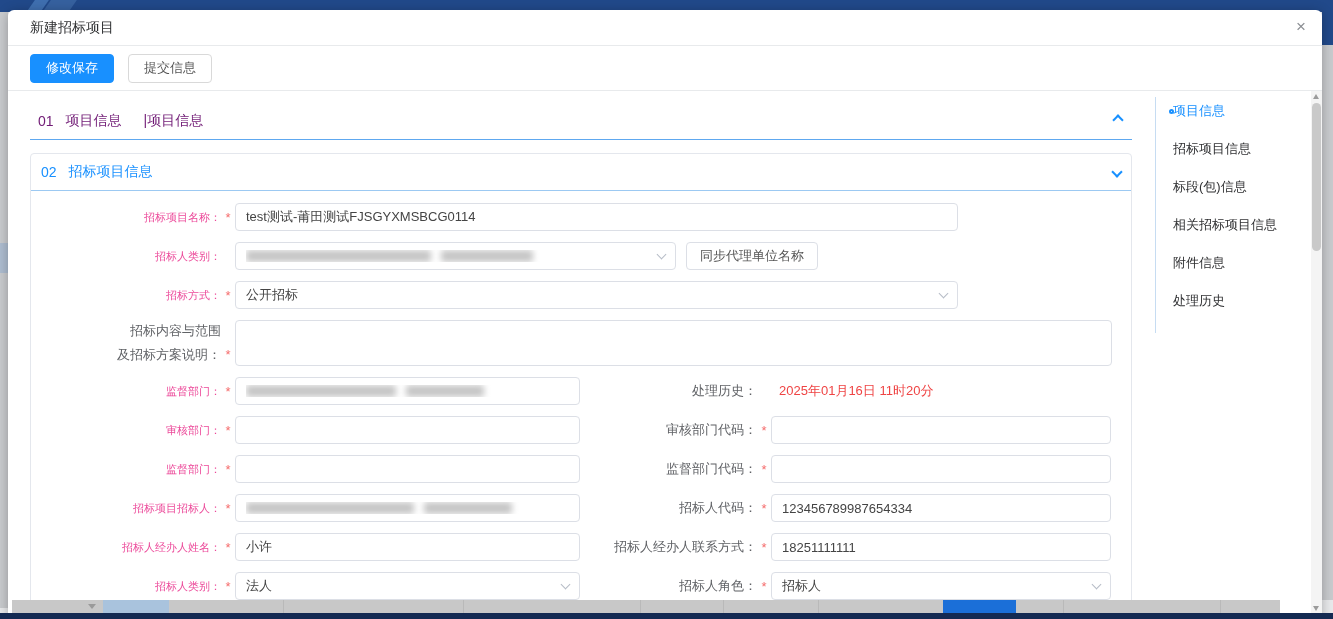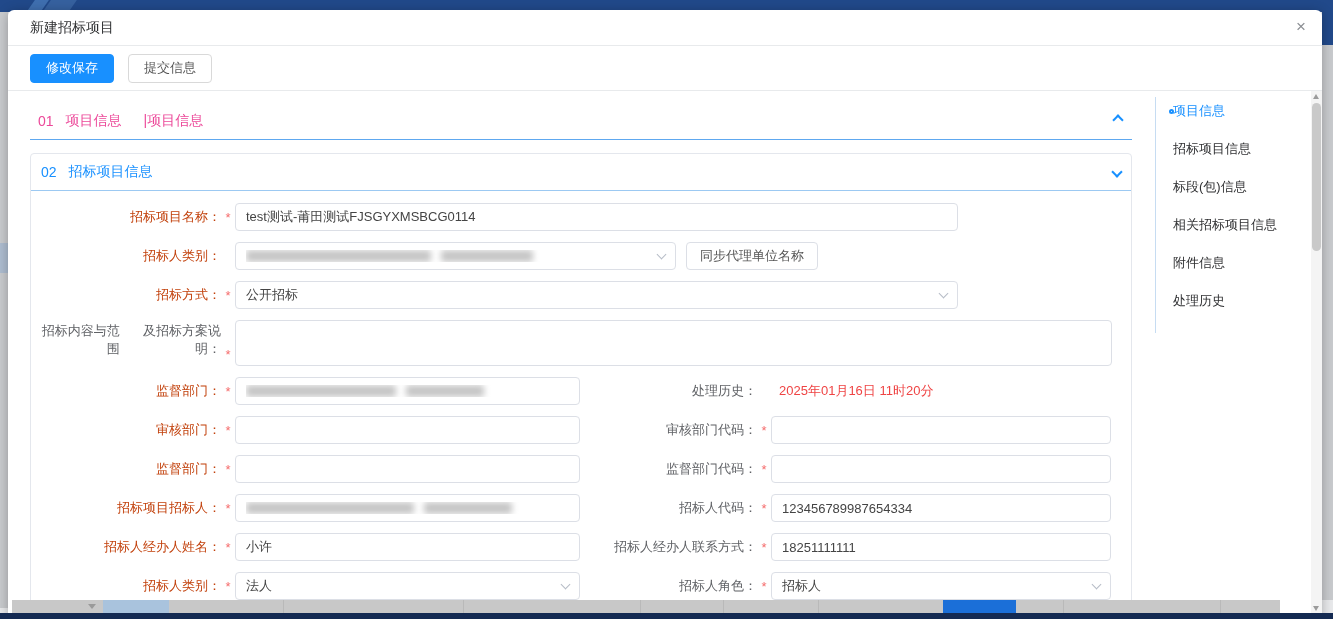--- a/index.html
+++ b/index.html
@@ -24,41 +24,41 @@
   .modal-title { font-size:14px; color:#303133; }
   .close { position:absolute; right:16px; top:8px; font-size:17px; color:#8c8f94; cursor:pointer; line-height:1; }
   .toolbar { height:45px; display:flex; align-items:center; gap:14px; padding:0 22px; border-bottom:1px solid #e8eaec; }
   .btn { height:29px; padding:0 15px; font-size:13px; border-radius:4px; border:1px solid #d9d9d9; background:#fff; color:#555; cursor:pointer;
          font-family:"Liberation Sans","DejaVu Sans",sans-serif; }
   .btn.primary { background:#1890ff; border-color:#1890ff; color:#fff; }
   .modal-body { position:relative; height:528px; overflow:hidden; }
   .content { position:absolute; left:22px; top:0; width:1102px; }
 
   
-  .sec1 { display:flex; align-items:center; color:#ec4899; font-size:14px; padding:21px 8px 9px 8px;
+  .sec1 { display:flex; align-items:center; color:#701a75; font-size:14px; padding:21px 8px 9px 8px;
           border-bottom:1px solid #5ea8f0; position:relative; }
   .sec-no { margin-right:12px; }
   .sec-sub { margin-left:22px; }
   .chev { width:8px; height:8px; border-right:2px solid #1890ff; border-bottom:2px solid #1890ff; display:inline-block; }
   .chev.up { transform:rotate(-135deg); }
   .chev.down { transform:rotate(45deg); }
   .sec-chev { position:absolute; right:10px; top:50%; margin-top:-4px; }
   .sec1 .sec-chev { margin-top:1px; }
 
   
   .card { margin-top:13px; border:1px solid #e4e7ed; border-radius:4px; background:#fff; padding-bottom:40px; }
   .card-header { height:37px; display:flex; align-items:center; padding-left:10px; color:#1890ff; font-size:14px;
                  border-bottom:1px solid #9cc9f2; position:relative; }
 
   
   .form { padding-top:12px; }
   .row { display:flex; align-items:center; margin-bottom:11px; height:28px; }
   .row.tall { height:46px; align-items:stretch; }
-  .lbl { width:190px; text-align:right; font-size:13px; color:#c2410c; white-space:nowrap; }
-  .lbl2 { width:190px; display:flex; flex-direction:row; justify-content:space-between; font-size:13px; color:#606266; text-align:right; padding:2px 0; }
+  .lbl { width:190px; text-align:right; font-size:11px; color:#ec4899; white-space:nowrap; }
+  .lbl2 { width:190px; display:flex; flex-direction:column; justify-content:space-between; font-size:13px; color:#606266; text-align:right; padding:2px 0; }
   .star { width:14px; text-align:center; color:#f56c6c; font-size:13px; }
   .row.tall .star { display:flex; align-items:flex-end; justify-content:center; padding-bottom:4px; }
   .rlbl { width:177px; text-align:right; font-size:13px; color:#606266; white-space:nowrap; }
   .fld { height:28px; border:1px solid #dcdfe6; border-radius:4px; font-size:13px; color:#444; padding:0 10px;
          background:#fff; display:flex; align-items:center; }
   input.fld { outline:none; font-family:"Liberation Sans","DejaVu Sans",sans-serif; }
   .w-left { width:345px; } .w-right { width:340px; } .w-full { width:723px; } .w-agency { width:441px; }
   .area { width:877px; height:46px; border:1px solid #dcdfe6; border-radius:4px; background:#fff; resize:none; outline:none; padding:5px 10px; font-size:13px; }
   .select { justify-content:space-between; }
   .sel-chev { width:7px; height:7px; border-right:1.5px solid #b6bcc6; border-bottom:1.5px solid #b6bcc6; transform:rotate(45deg); margin-top:-3px; }

